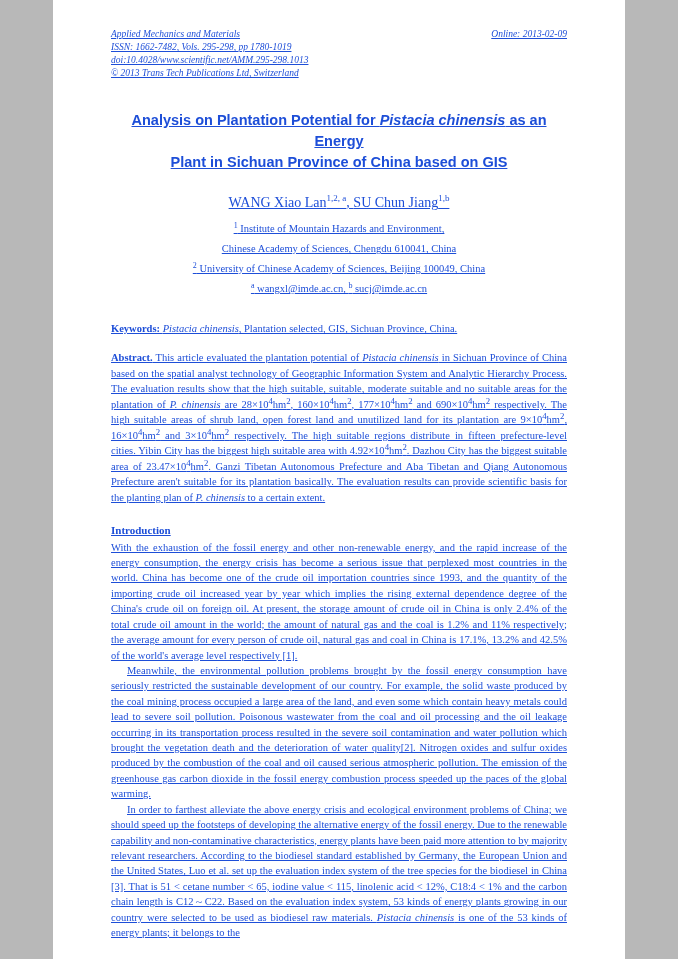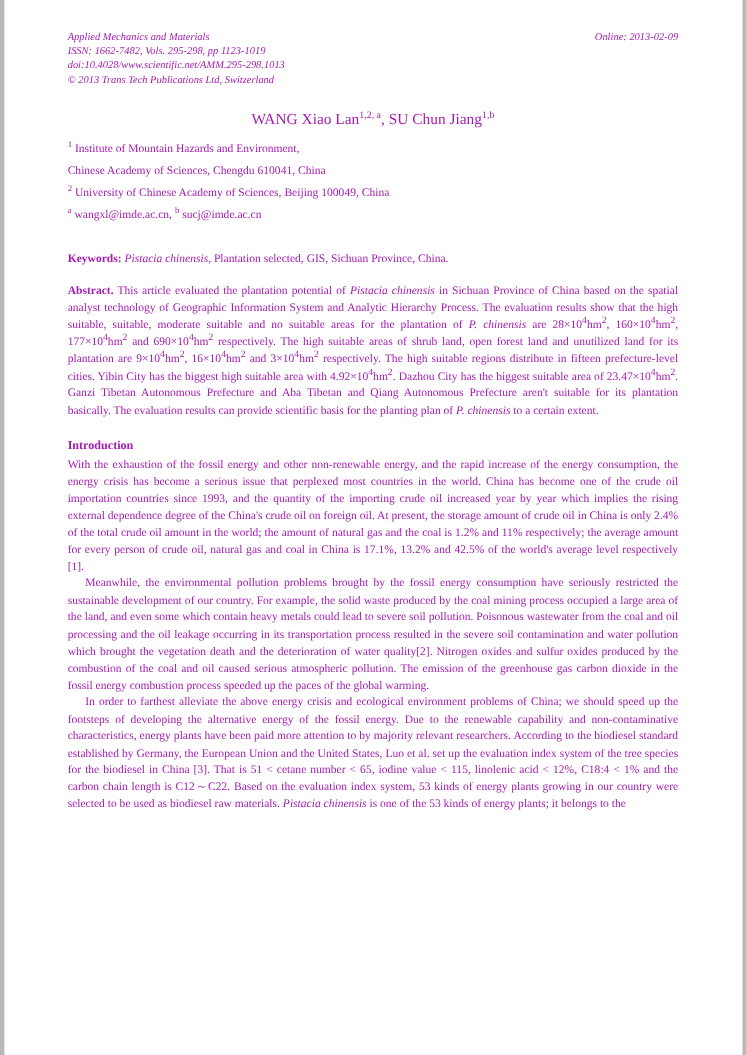--- a/index.html
+++ b/index.html
@@ -1,30 +1,31 @@
 <!DOCTYPE html>
 <html><head>
 <meta charset="utf-8">
 <style>
   html, body {
     margin: 0;
     padding: 0;
     background: #b8b8b8;
   }
   .page {
-    width: 671px;
+    width: 572px;
     height: 959px;
     background: #ffffff;
     margin: 0 auto;
     position: relative;
     box-sizing: border-box;
     padding: 28px 58px 20px 58px;
     font-family: "Liberation Serif", serif;
-    color: #a21caf;
+    color: #1d4ed8;
     overflow: hidden;
+    text-decoration: underline;
   }
   .header {
     display: flex;
     justify-content: space-between;
     align-items: flex-start;
     font-style: italic;
     font-size: 9.5px;
     line-height: 1.38;
   }
   .header-left div, .header-right div { white-space: nowrap; }
@@ -42,20 +43,21 @@
   .title .ital { font-style: italic; }
 
   .authors {
     text-align: center;
     font-size: 14px;
     margin-top: 22px;
   }
   .authors sup { font-size: 9px; }
 
   .affil {
+    text-align: center;
     font-size: 10.5px;
     line-height: 1.9;
     margin-top: 8px;
   }
   .affil sup { font-size: 8px; }
   .affil .emails { }
 
   .keywords {
     font-size: 10.5px;
     margin-top: 24px;
@@ -90,29 +92,33 @@
   sup { vertical-align: super; line-height: 0; }
 </style>
 </head>
 <body>
 
 <div class="page">
 
   <div class="header">
     <div class="header-left">
       <div>Applied Mechanics and Materials</div>
-      <div>ISSN: 1662-7482, Vols. 295-298, pp 1123-1019</div>
+      <div>ISSN: 1662-7482, Vols. 295-298, pp 1780-1019</div>
       <div>doi:10.4028/www.scientific.net/AMM.295-298.1013</div>
       <div>© 2013 Trans Tech Publications Ltd, Switzerland</div>
     </div>
     <div class="header-right">
       <div>Online: 2013-02-09</div>
     </div>
   </div>
 
+  <div class="title">
+    <span>Analysis on Plantation Potential for </span><span class="ital">Pistacia chinensis</span><span> as an Energy</span><br>
+    <span>Plant in Sichuan Province of China based on GIS</span>
+  </div>
 
   <div class="authors">
     <span>WANG Xiao Lan</span><sup>1,2, a</sup><span>, </span><span>SU Chun Jiang</span><sup>1,b</sup>
   </div>
 
   <div class="affil">
     <div><sup>1</sup><span> Institute of Mountain Hazards and Environment,</span></div>
     <div>Chinese Academy of Sciences, Chengdu 610041, China</div>
     <div><sup>2</sup><span> University of Chinese Academy of Sciences, Beijing 100049, China</span></div>
     <div class="emails"><sup>a</sup><span> wangxl@imde.ac.cn, </span><sup>b</sup><span> sucj@imde.ac.cn</span></div>

